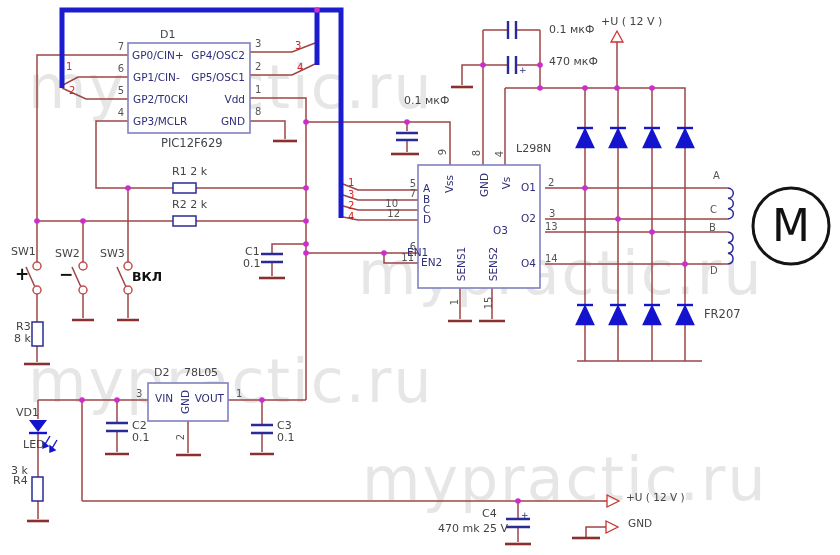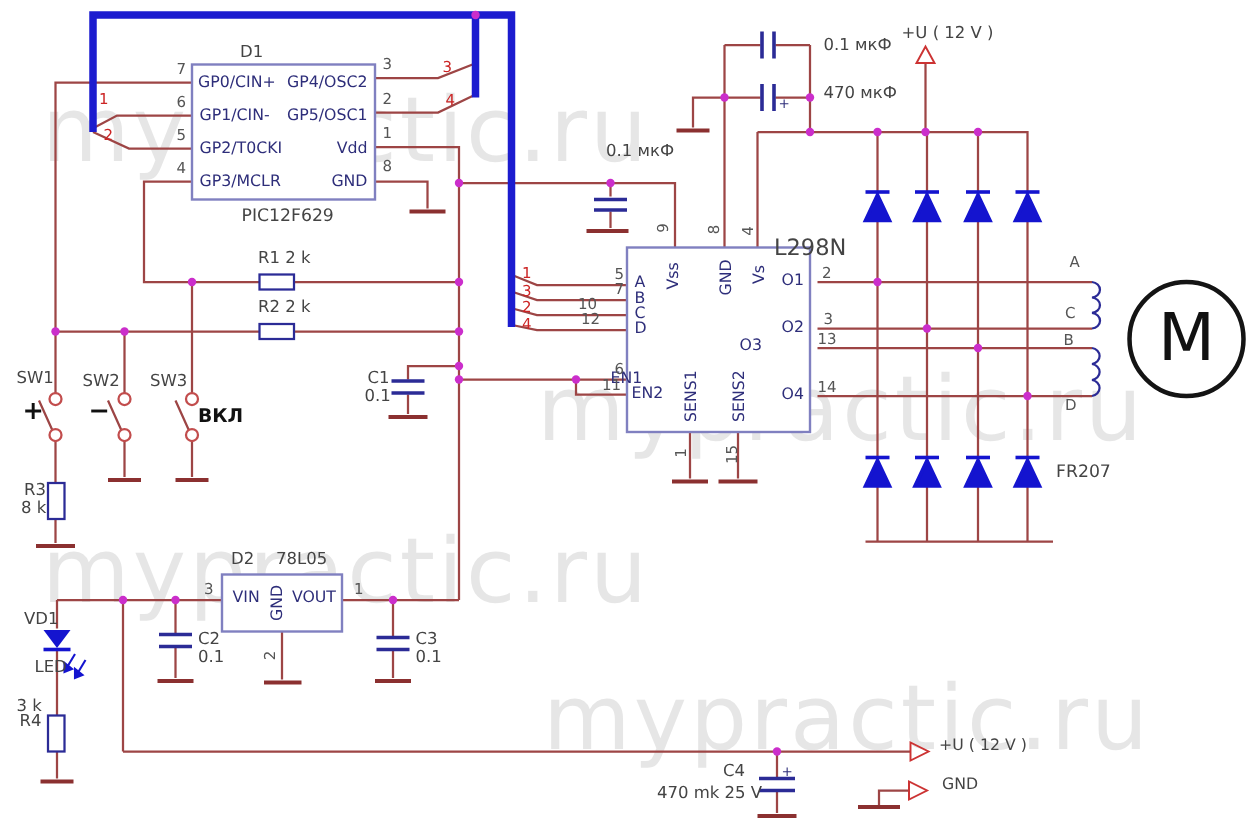--- a/index.html
+++ b/index.html
@@ -225,21 +225,21 @@
   <div class="lb red" style="left:348px;top:189px">3</div>
   <div class="lb red" style="left:348px;top:200px">2</div>
   <div class="lb red" style="left:348px;top:211px">4</div>
 
   <div class="lb" style="left:172px;top:166px">R1  2 k</div>
   <div class="lb" style="left:172px;top:199px">R2  2 k</div>
   <div class="lb" style="left:245px;top:246px">C1</div>
   <div class="lb" style="left:243px;top:258px">0.1</div>
   <div class="lb" style="left:404px;top:95px">0.1 мкФ</div>
 
-  <div class="lb" style="left:516px;top:159px;font-size:15px">L298N</div>
+  <div class="lb" style="left:516px;top:143px;font-size:11px">L298N</div>
 
   <div class="lb navy" style="left:423px;top:182px">A</div>
   <div class="lb navy" style="left:423px;top:193px">B</div>
   <div class="lb navy" style="left:423px;top:203px">C</div>
   <div class="lb navy" style="left:423px;top:213px">D</div>
   <div class="lb navy" style="left:407px;top:246px">EN1</div>
   <div class="lb navy" style="left:421px;top:256px">EN2</div>
 
   <div class="lb navy ra" style="left:498px;top:181px;width:38px">O1</div>
   <div class="lb navy ra" style="left:498px;top:212px;width:38px">O2</div>

